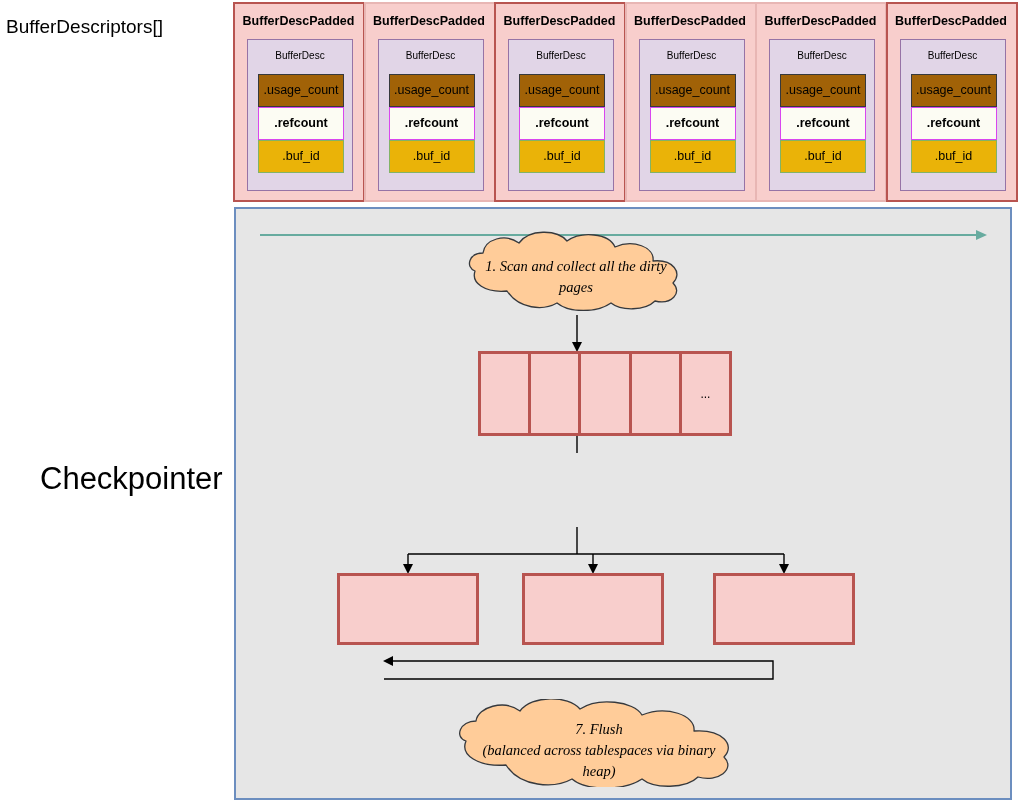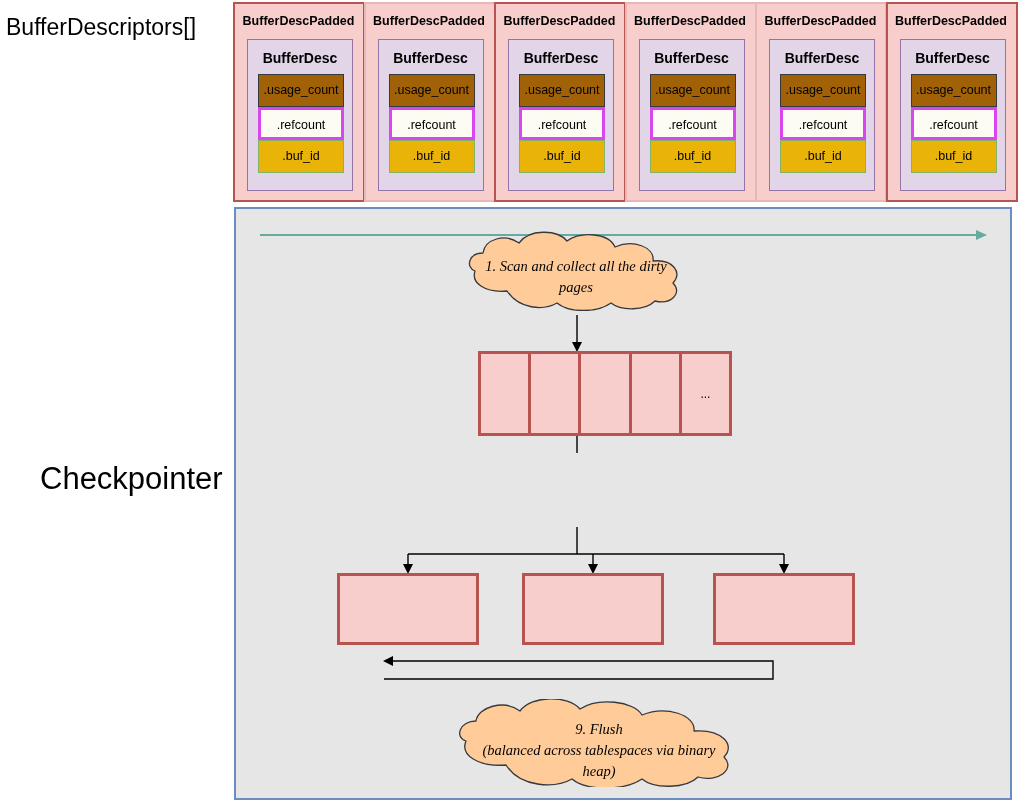--- a/index.html
+++ b/index.html
@@ -14,21 +14,21 @@
     overflow: hidden;
     font-family: "Liberation Sans", sans-serif;
     color: #000000;
   }
 
   
   #diagram-title {
     position: absolute;
     left: 6px;
     top: 12px;
-    font-size: 23px;
+    font-size: 19px;
     line-height: 30px;
     white-space: nowrap;
     color: #000;
   }
   #checkpointer-label {
     position: absolute;
     left: 40px;
     top: 464px;
     font-size: 31px;
     line-height: 30px;
@@ -76,37 +76,37 @@
     box-sizing: border-box;
     background: #e1d5e7;
     border: 1px solid #9673a6;
   }
   .inner-title {
     position: absolute;
     left: 0;
     right: 0;
     top: 10px;
     text-align: center;
-    font-size: 14px;
-    font-weight: bold;
+    font-size: 10px;
+    font-weight: normal;
     color: #000;
   }
   .field {
     position: absolute;
     left: 10px;
     width: 86px;
     height: 33px;
     box-sizing: border-box;
     line-height: 31px;
     text-align: center;
     font-size: 12.5px;
     color: #000;
   }
   .field.usage  { top: 34px;  background: #a16207; border: 1px solid #36393d; }
-  .field.refc   { top: 67px;  background: #fcfcf3; border: 3px solid #d946ef; }
+  .field.refc   { top: 67px;  background: #fcfcf3; border: 1px solid #d946ef; font-weight: bold; }
   .field.bufid  { top: 100px; background: #eab308; border: 1px solid #82b366; }
 
   
   #checkpointer-panel {
     position: absolute;
     left: 234px;
     top: 207px;
     width: 778px;
     height: 593px;
     box-sizing: border-box;
@@ -308,21 +308,21 @@
 
 
   <div class="cloud" id="cloud-flush">
     <svg viewBox="0 0 310 88" width="310" height="88">
       <path d="M62 66 C34 68 16 56 22 42 C10 38 16 22 32 22 C34 8 60 0 76 12
                C88 -4 124 -4 136 10 C154 -2 190 2 198 16 C222 6 252 16 250 32
                C278 30 292 46 280 58 C292 70 274 84 254 78
                C242 90 210 90 198 80 C180 92 142 92 128 80
                C110 90 76 88 62 66 Z" fill="#ffcc99" stroke="#36393d" stroke-width="1.3" stroke-linejoin="round"></path>
     </svg>
-    <div class="cloud-text">9. Flush
+    <div class="cloud-text">7. Flush
 (balanced across tablespaces via binary
 heap)</div>
   </div>
 
   <div id="dirty-row">
       <div class="dirty-cell">
         <span></span>
       </div>
       <div class="dirty-cell">
         <span></span>

